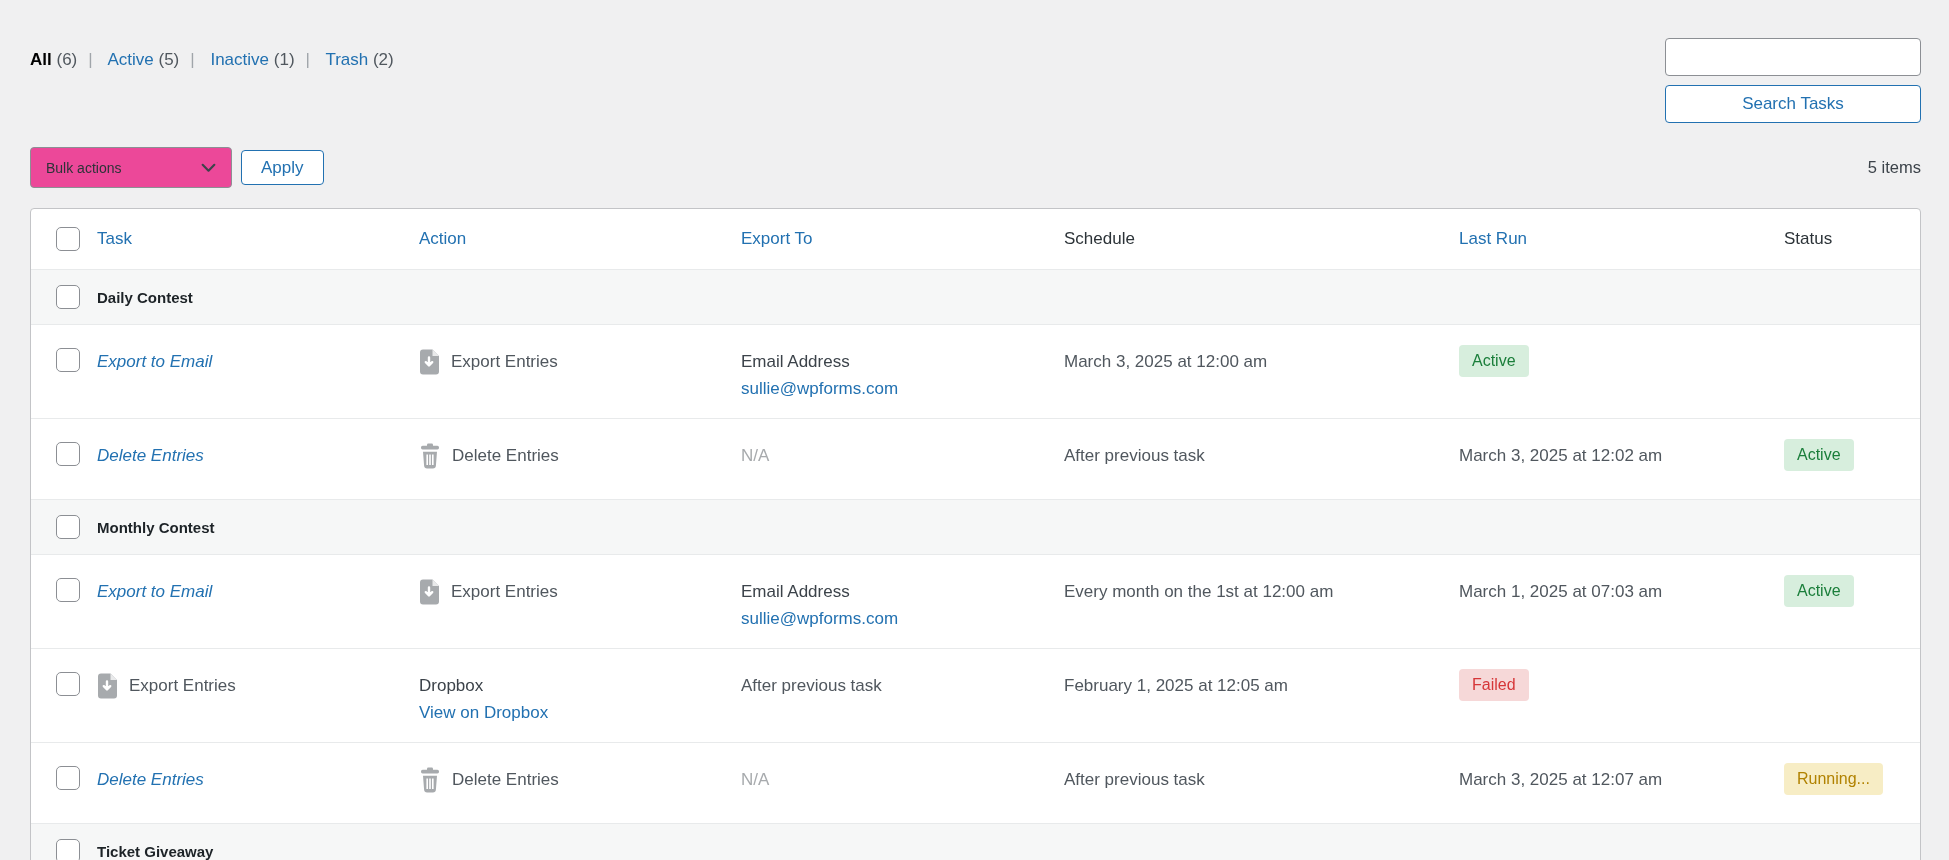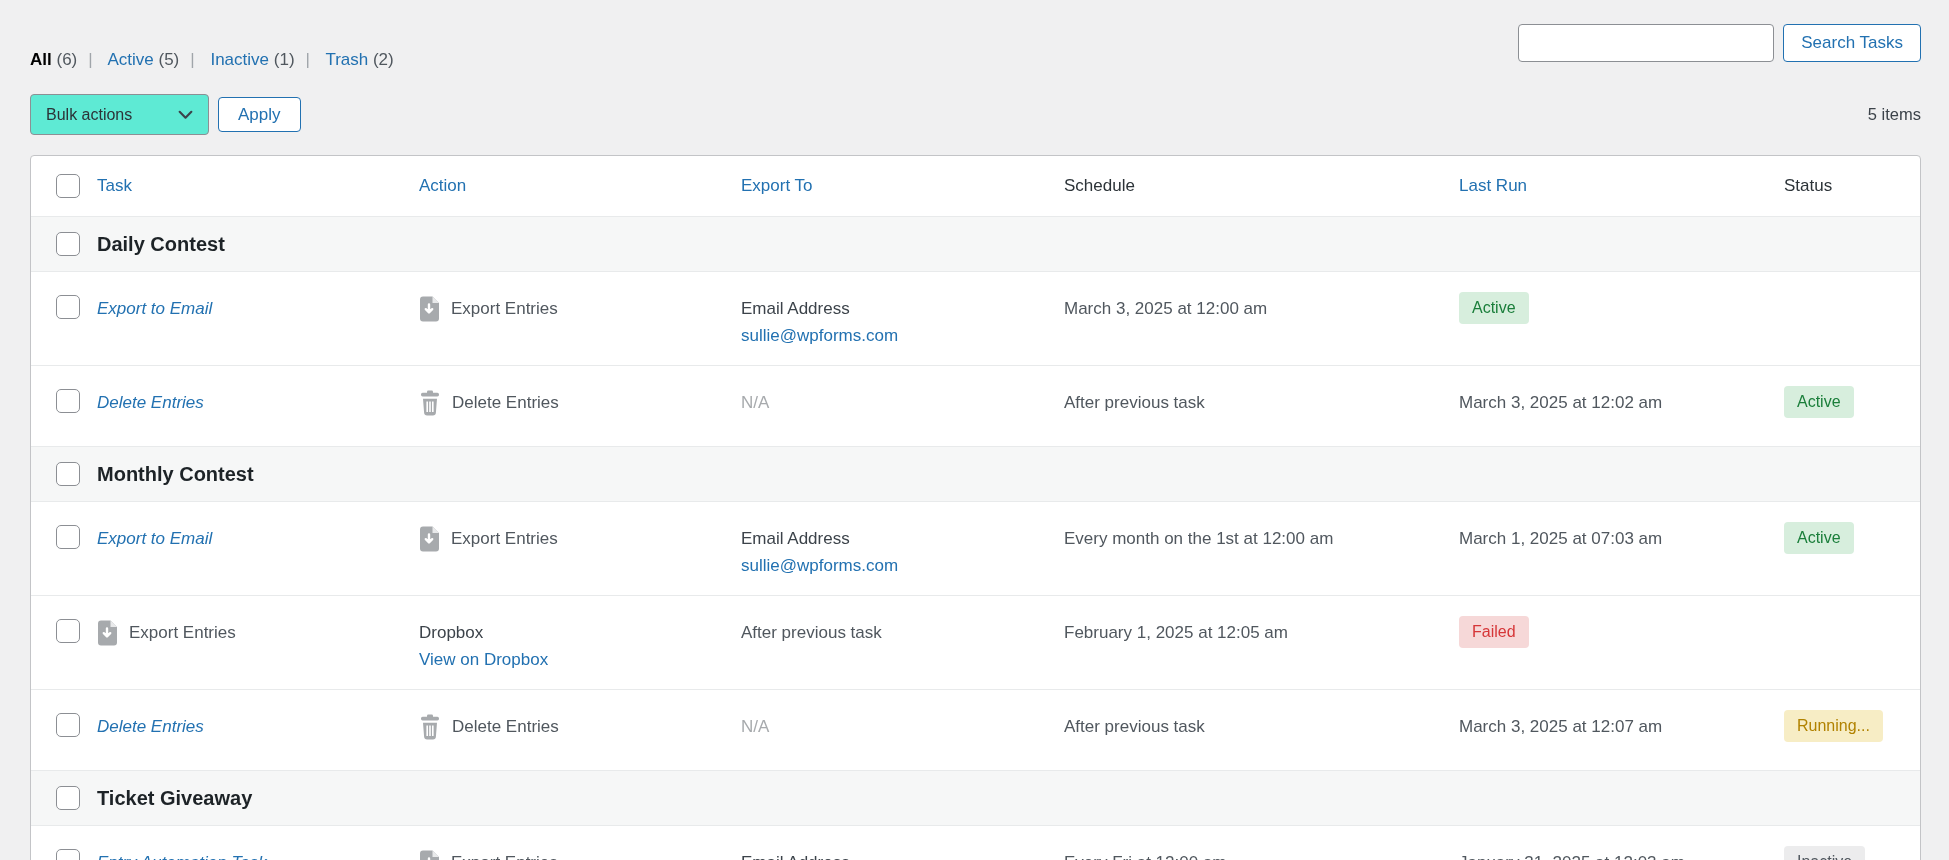--- a/index.html
+++ b/index.html
@@ -20,53 +20,53 @@
     padding:0 28px 0 30px;
     font-size:17px;
   }
   
   .topbar{display:flex;justify-content:space-between;align-items:flex-start;}
   .filters{margin-top:50px;font-size:17px;white-space:nowrap;}
   .filters a{color:var(--link);text-decoration:none;cursor:pointer;}
   .filters .current{color:#000;font-weight:bold;}
   .filters .count{color:var(--cell);font-weight:normal;}
   .filters .sep{color:#a0a5aa;margin:0 11px;}
-  .searchbox{margin-top:24px;display:flex;gap:9px;align-items:stretch;}
+  .searchbox{margin-top:38px;display:flex;gap:9px;align-items:stretch;flex-direction:column;}
   .search-input{
     width:256px;height:38px;border:1px solid #8c8f94;border-radius:4px;
     background:#fff;font-size:17px;padding:0 10px;color:var(--text-head);
     font-family:inherit;
   }
   .btn-outline{
     height:38px;padding:0 17px;background:#fff;border:1px solid var(--link);
     border-radius:4px;color:var(--link);font-size:17px;font-family:inherit;cursor:pointer;
     white-space:nowrap;
   }
   
   .toolbar{display:flex;justify-content:space-between;align-items:center;margin-top:24px;}
   .toolbar-left{display:flex;gap:9px;align-items:center;}
   .bulk-select{
-    width:179px;height:41px;border:1px solid #8c8f94;border-radius:4px;background:#5eead4;
+    width:202px;height:41px;border:1px solid #8c8f94;border-radius:4px;background:#ec4899;
     display:flex;align-items:center;justify-content:space-between;
-    padding:0 14px 0 15px;color:var(--text-head);cursor:pointer;font-size:16px;
+    padding:0 14px 0 15px;color:var(--text-head);cursor:pointer;font-size:14px;
   }
   .apply-btn{height:35px;padding:0 19px;font-size:17px;}
   .items-count{color:#3c434a;font-size:16.5px;}
   
   .list-table{
     margin-top:20px;background:#fff;border:1px solid var(--border);
     border-radius:4px;overflow:hidden;
   }
   .grid{display:grid;grid-template-columns:66px 322px 322px 323px 395px 325px 1fr;}
   .header-row{height:60px;align-items:center;}
   .header-row .col{font-size:17px;}
   .col-link{color:var(--link);cursor:pointer;margin-top:20px;}
   .col-plain{color:var(--text-head);}
   .group-row{height:55px;align-items:center;background:var(--group-bg);border-top:1px solid var(--row-line);}
-  .group-title{font-size:20px;font-weight:bold;color:var(--text-dark);grid-column:2 / -1;}
+  .group-title{font-size:15px;font-weight:bold;color:var(--text-dark);grid-column:2 / -1;}
   .row{border-top:1px solid var(--row-line);background:#fff;}
   .cell{padding-top:23px;padding-bottom:22px;line-height:27px;font-size:17px;}
   .tall .cell{padding-bottom:16px;}
   .cell-cb{padding-top:23px;}
   .checkbox{
     width:24px;height:24px;margin-left:25px;border:1.5px solid #8c8f94;border-radius:5px;
     background:#fff;cursor:pointer;
   }
   .task-link{text-decoration:none;cursor:pointer;}
   .task-link.link{color:var(--link);font-style:italic;}

